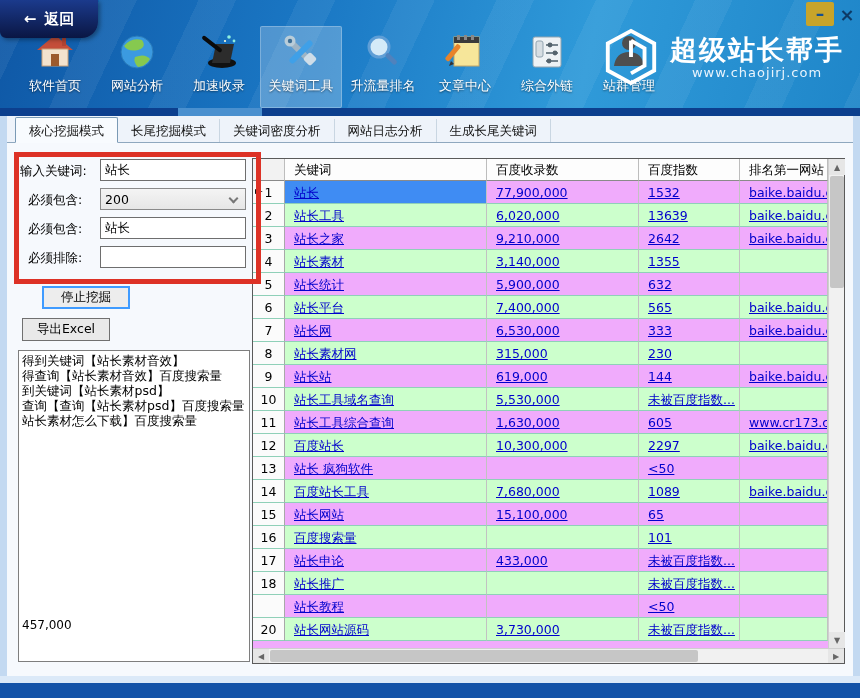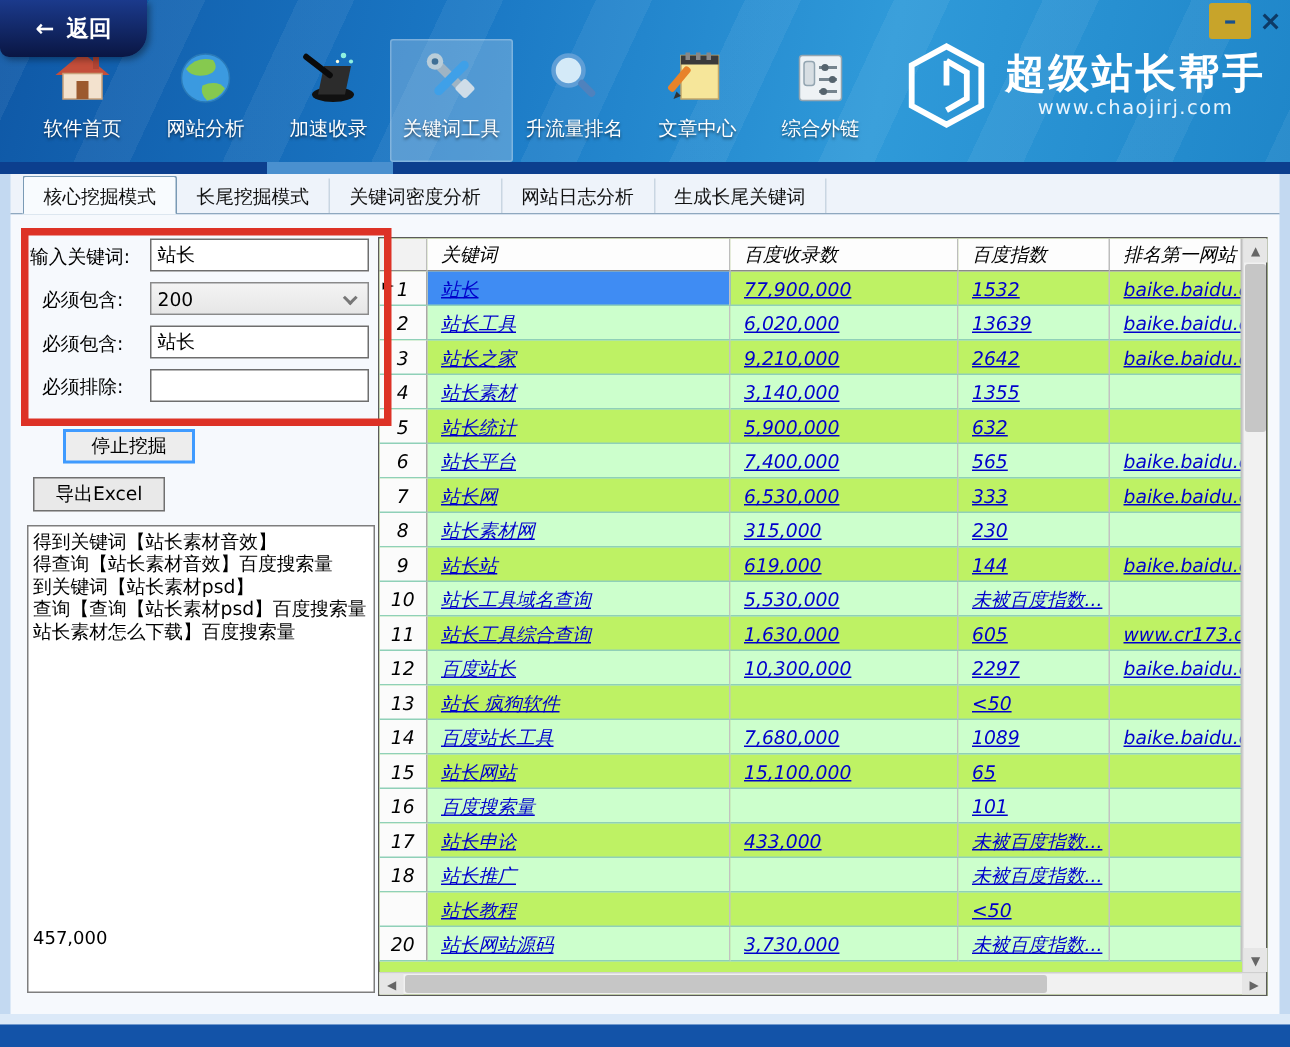--- a/index.html
+++ b/index.html
@@ -95,21 +95,21 @@
   .log-box {
     position:absolute; left:18px; top:350px; width:232px; height:312px;
     background:#fff; border:1px solid #7e7e7e; font-size:12.5px; line-height:15px;
     padding:2px 3px; overflow:hidden; color:#000;
   }
   .log-total { position:absolute; left:22px; top:618px; font-size:12px; color:#000; }
 
   
   .grid {
     position:absolute; left:252px; top:158px; width:593px; height:506px;
-    background:#bef264; border:1px solid #5a5a5a;font-style:italic;
+    background:#f0abfc; border:1px solid #5a5a5a;
   }
   .g-row { display:flex; height:23px; }
   .g-head { display:flex; height:22px; }
   .g-hcell {
     font-size:12.5px; color:#000; background:#fdfdfd;
     border-right:1px solid #bdbdbd; border-bottom:1px solid #8a8a8a;
     padding:3px 0 0 9px; overflow:hidden; white-space:nowrap;
   }
   .g-cell {
     font-size:12.5px; padding:4px 0 0 9px; overflow:hidden; white-space:nowrap;
@@ -212,20 +212,27 @@
             <rect x="6" y="5" width="28" height="30" rx="2" fill="#eef2f5" stroke="#93a5b1"></rect>
             <rect x="9" y="9" width="7" height="16" rx="2" fill="#d7dee3" stroke="#93a5b1"></rect>
             <line x1="19" y1="13" x2="31" y2="13" stroke="#76848e" stroke-width="2"></line>
             <circle cx="23" cy="13" r="2.4" fill="#55636d"></circle>
             <line x1="19" y1="21" x2="31" y2="21" stroke="#76848e" stroke-width="2"></line>
             <circle cx="28" cy="21" r="2.4" fill="#55636d"></circle>
             <line x1="19" y1="29" x2="31" y2="29" stroke="#76848e" stroke-width="2"></line>
             <circle cx="22" cy="29" r="2.4" fill="#55636d"></circle>
           </svg></span>
         <span class="lbl">综合外链</span>
+      </div>
+      <div class="tb-item">
+        <span class="ico"><svg viewBox="0 0 40 40">
+            <circle cx="20" cy="11" r="7" fill="#4e4e4e"></circle>
+            <path d="M5 34 Q7 20 20 20 Q33 20 35 34 Z" fill="#4e4e4e"></path>
+          </svg></span>
+        <span class="lbl">站群管理</span>
       </div>
     </div>
   <div class="logo">
     <span class="hex" id="logo-icon"><svg viewBox="0 0 60 60">
           <polygon points="30,3 54,16 54,44 30,57 6,44 6,16" fill="none" stroke="#fff" stroke-width="4"></polygon>
           <polyline points="30,13 44,21 44,39 30,47" fill="none" stroke="#fff" stroke-width="4"></polyline>
           <line x1="30" y1="13" x2="30" y2="30" stroke="#fff" stroke-width="4"></line>
         </svg></span>
     <span>
       <div class="logo-title">超级站长帮手</div>

